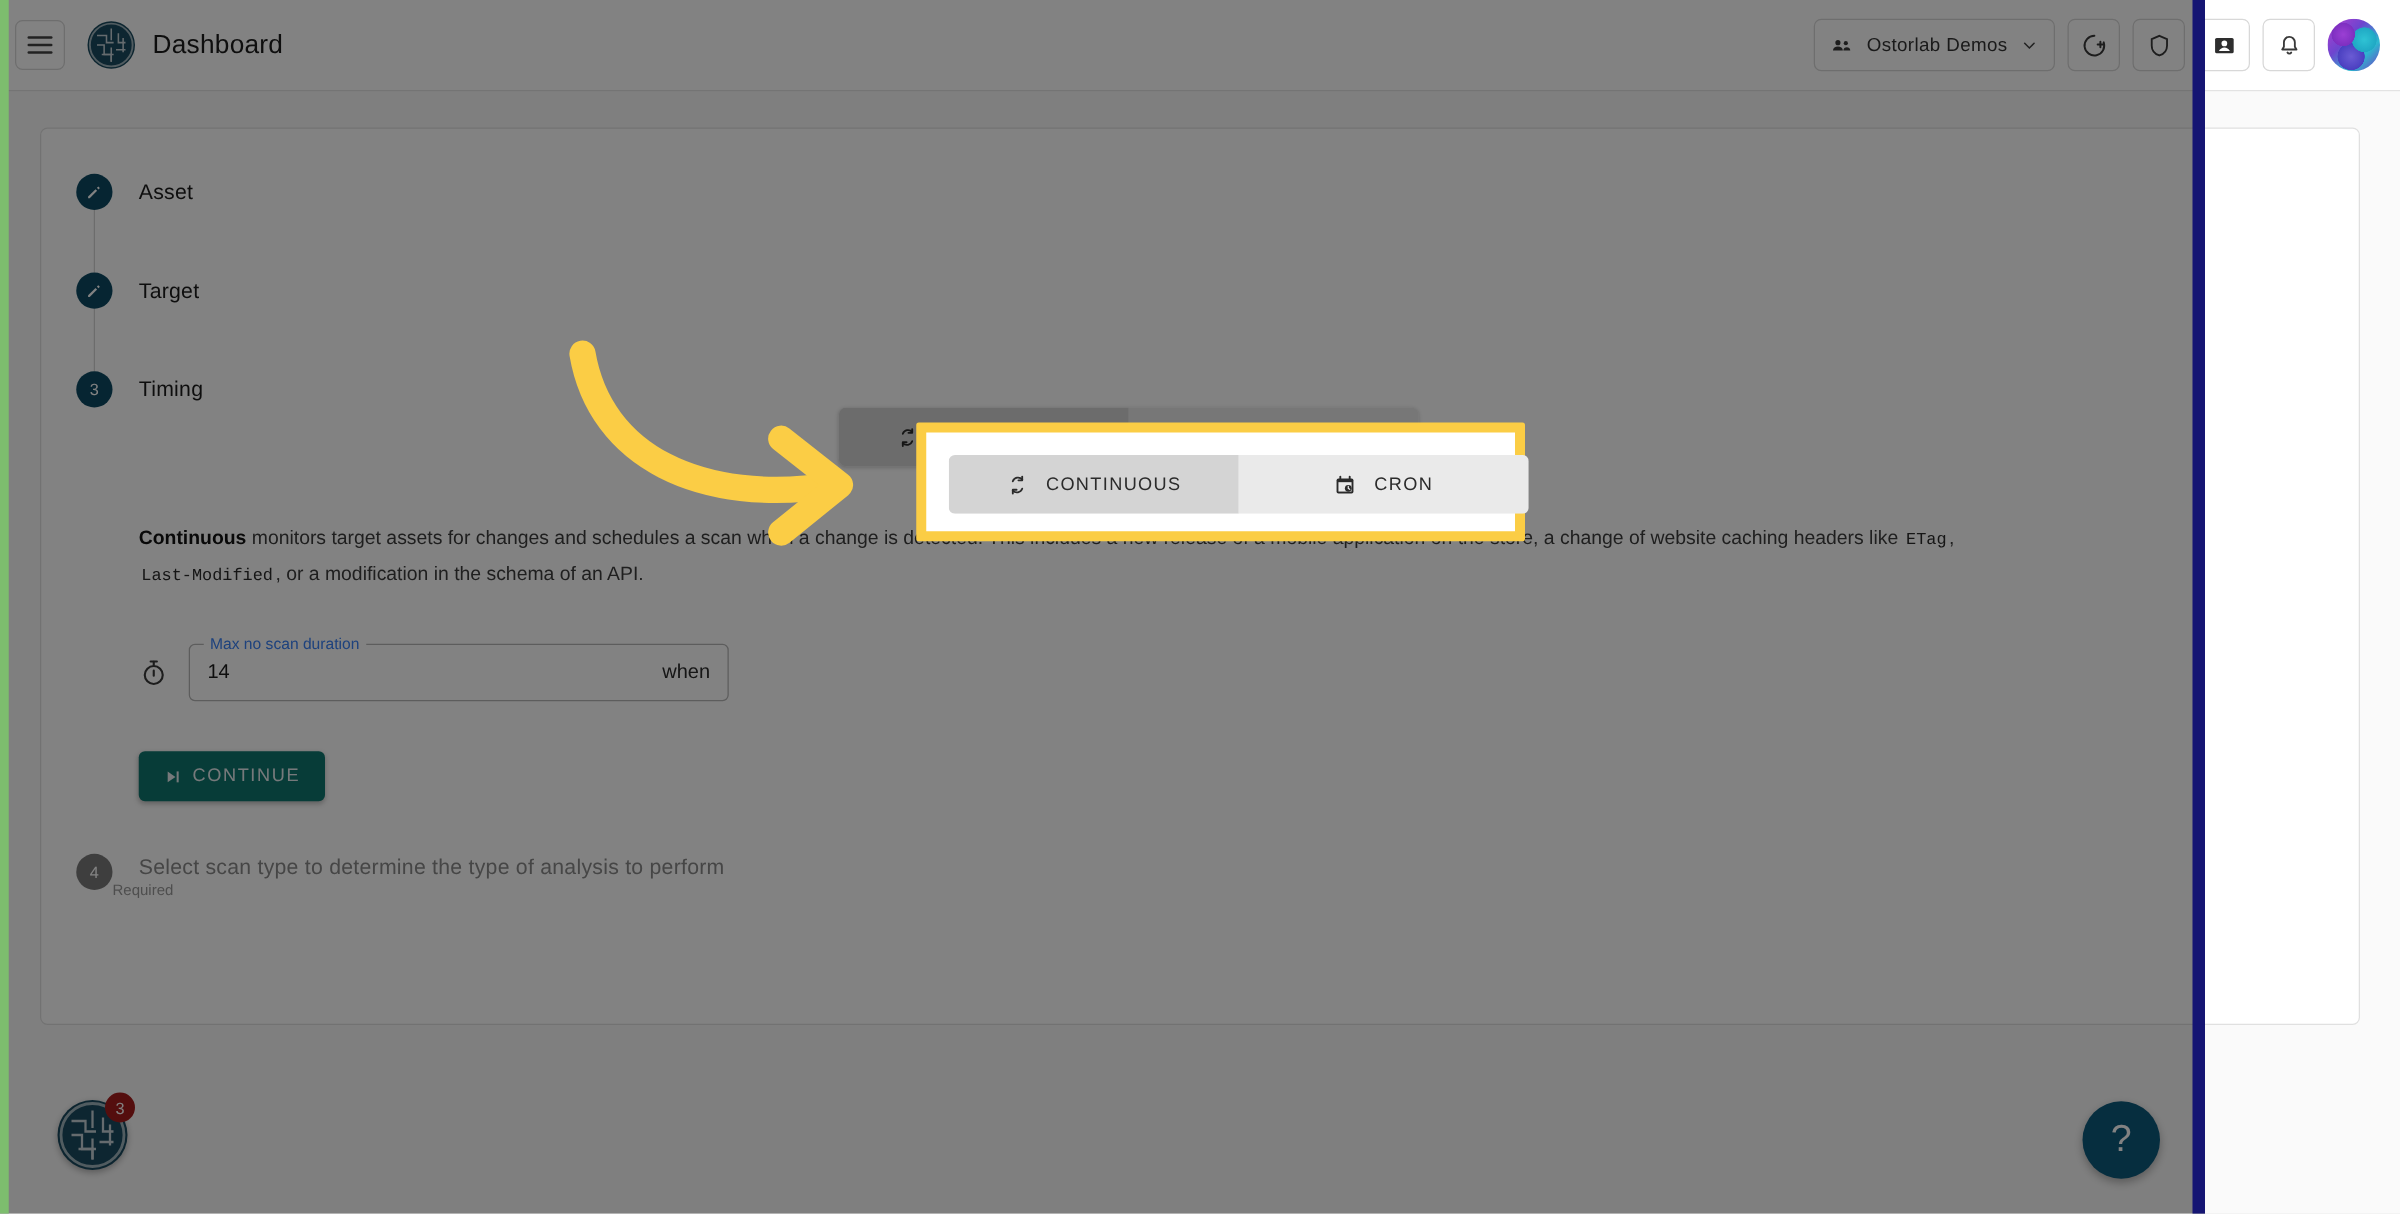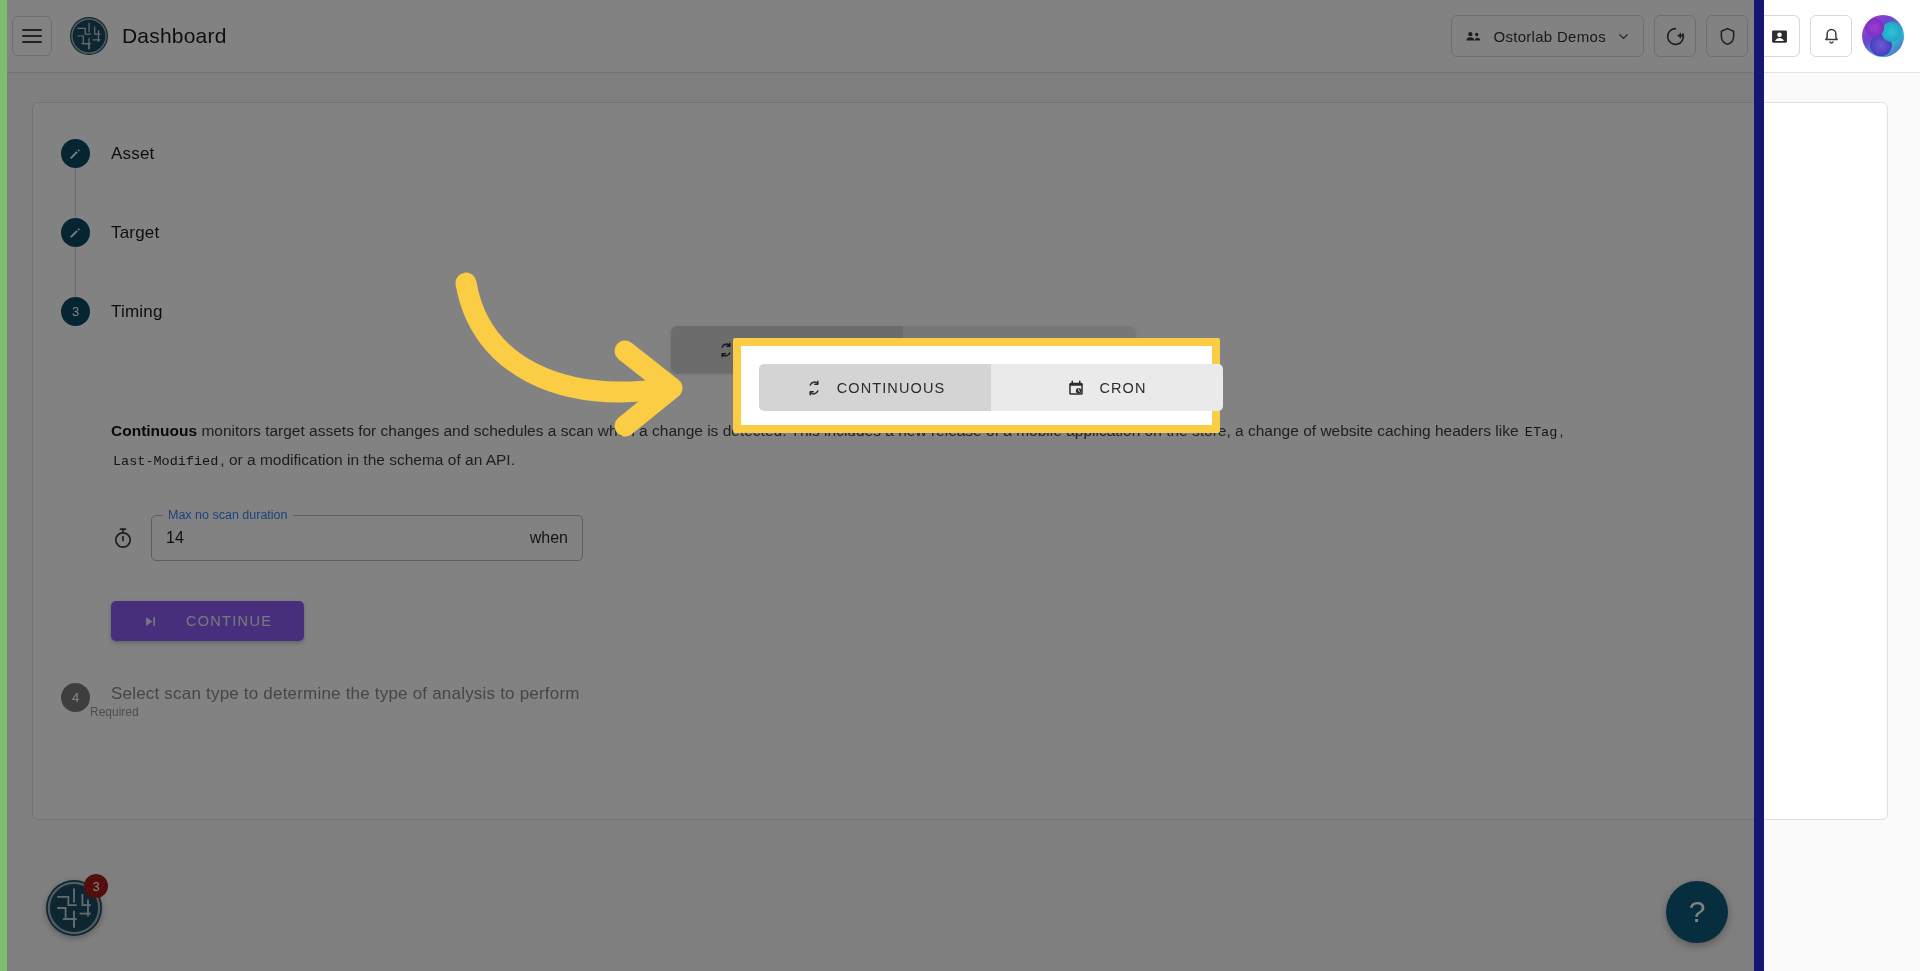--- a/index.html
+++ b/index.html
@@ -165,24 +165,24 @@
   }
   .field-value {
     font-size: 16px; color: #1c1c1c; border: none; outline: none;
     background: transparent; width: 100%;
     font-family: "Liberation Sans", sans-serif;
   }
   .field-suffix { font-size: 16px; color: #2b2b2b; white-space: nowrap; }
 
   .continue-btn {
     margin-top: 40px;
-    height: 40px; padding: 0 32px;
-    background: #8b5cf6; color: #e8eef1;
+    height: 40px; padding: 0 20px;
+    background: #0f766e; color: #e8eef1;
     border: none; border-radius: 5px;
-    display: inline-flex; align-items: center; gap: 28px;
+    display: inline-flex; align-items: center; gap: 8px;
     font-size: 14.5px; letter-spacing: 1.3px;
     cursor: pointer; box-shadow: 0 2px 4px rgba(0,0,0,.25);
     font-family: "Liberation Sans", sans-serif;
   }
 
   
   .bottom-logo {
     position: absolute; left: 46px; bottom: 35px;
     width: 56px; height: 56px; border-radius: 50%;
     background: #1a4a5e; cursor: pointer; z-index: 20;

